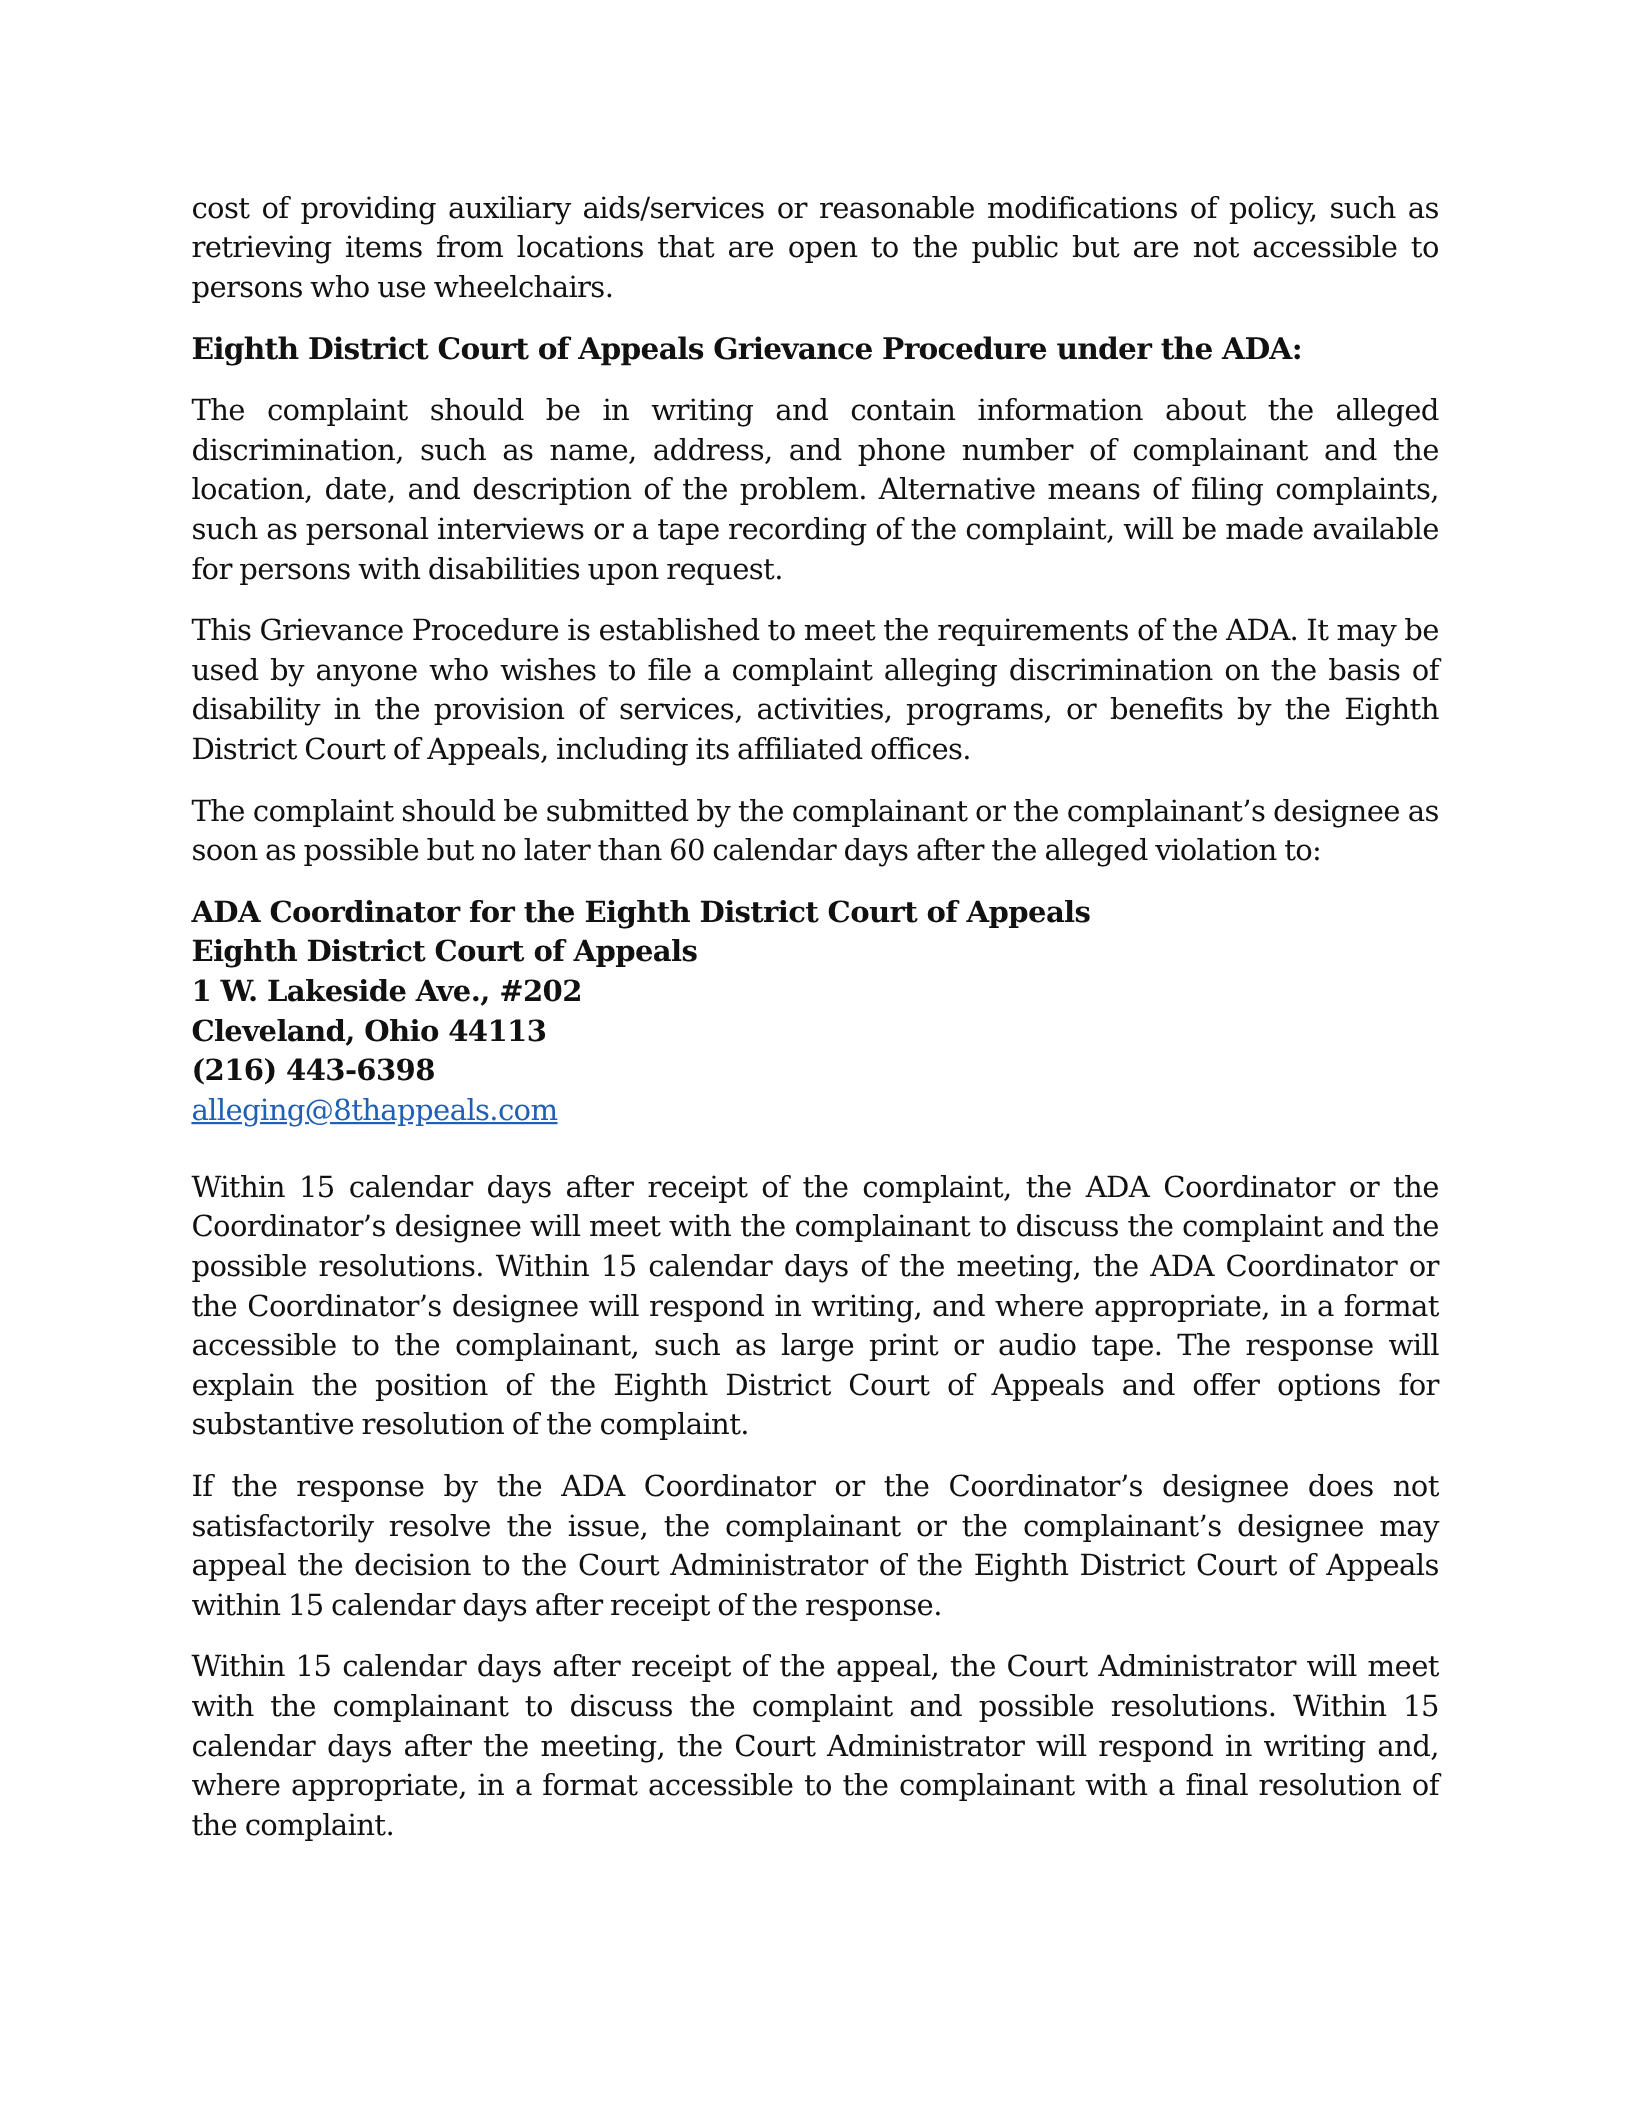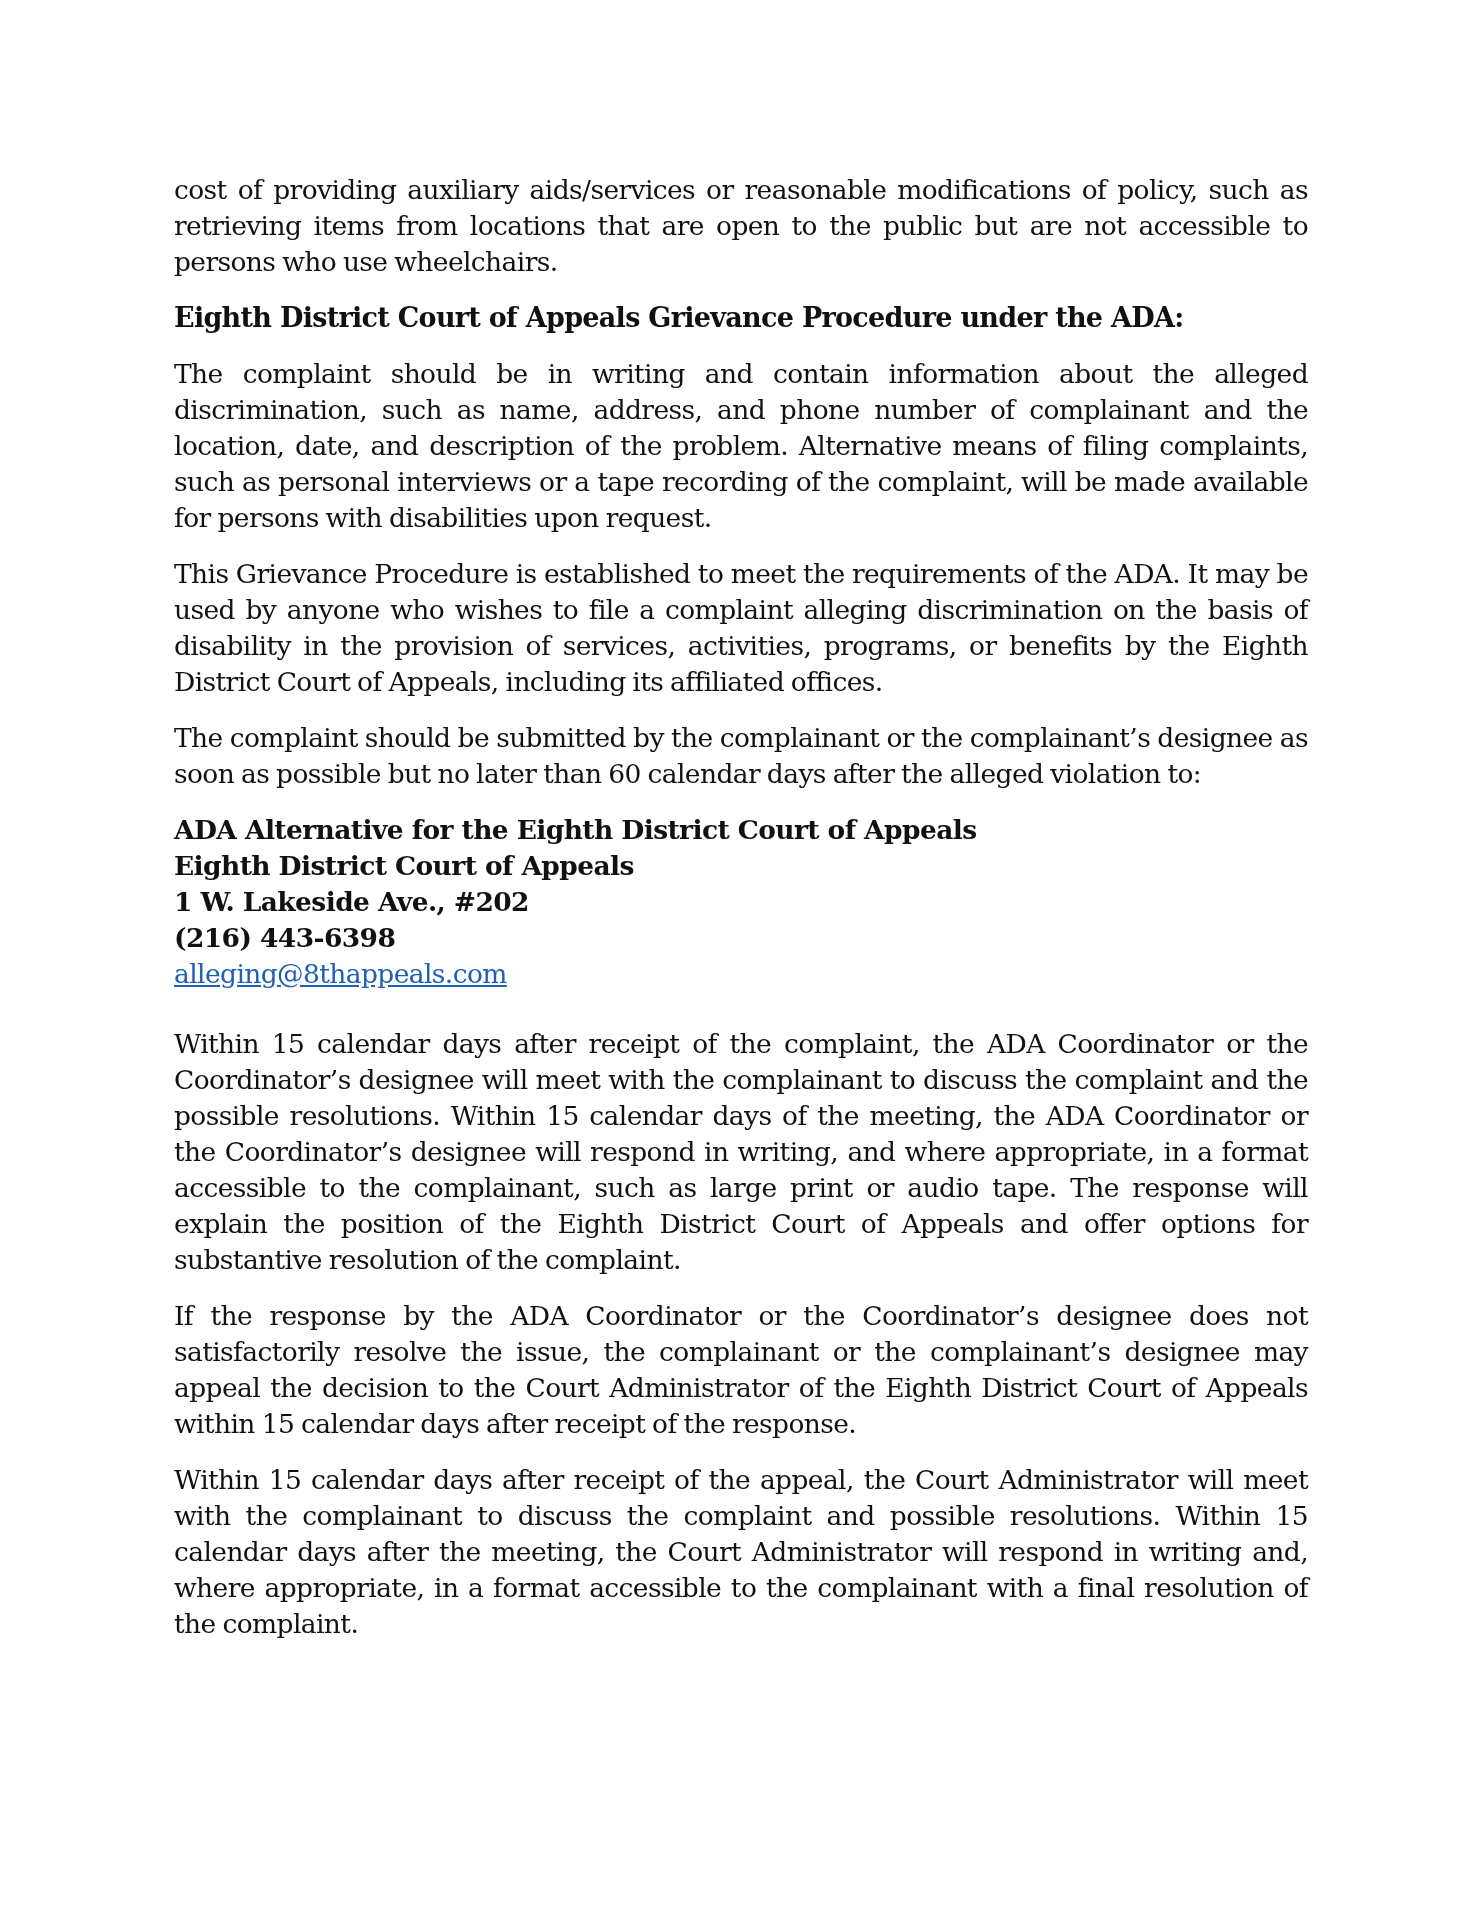--- a/index.html
+++ b/index.html
@@ -18,22 +18,23 @@
 </head>
 <body>
 
 <div class="page">
   <p>cost of providing auxiliary aids/services or reasonable modifications of policy, such as retrieving items from locations that are open to the public but are not accessible to persons who use wheelchairs.</p>
   <h2>Eighth District Court of Appeals Grievance Procedure under the ADA:</h2>
   <p>The complaint should be in writing and contain information about the alleged discrimination, such as name, address, and phone number of complainant and the location, date, and description of the problem. Alternative means of filing complaints, such as personal interviews or a tape recording of the complaint, will be made available for persons with disabilities upon request.</p>
   <p>This Grievance Procedure is established to meet the requirements of the ADA. It may be used by anyone who wishes to file a complaint alleging discrimination on the basis of disability in the provision of services, activities, programs, or benefits by the Eighth District Court of Appeals, including its affiliated offices.</p>
   <p>The complaint should be submitted by the complainant or the complainant’s designee as soon as possible but no later than 60 calendar days after the alleged violation to:</p>
   <div class="address">
-    <span class="line">ADA Alternative for the Eighth District Court of Appeals</span>
+    <span class="line">ADA Coordinator for the Eighth District Court of Appeals</span>
     <span class="line">Eighth District Court of Appeals</span>
     <span class="line">1 W. Lakeside Ave., #202</span>
+    <span class="line">Cleveland, Ohio 44113</span>
     <span class="line">(216) 443-6398</span>
     <a href="#" style="color: rgb(31, 95, 180);">alleging@8thappeals.com</a>
   </div>
   <p>Within 15 calendar days after receipt of the complaint, the ADA Coordinator or the Coordinator’s designee will meet with the complainant to discuss the complaint and the possible resolutions. Within 15 calendar days of the meeting, the ADA Coordinator or the Coordinator’s designee will respond in writing, and where appropriate, in a format accessible to the complainant, such as large print or audio tape. The response will explain the position of the Eighth District Court of Appeals and offer options for substantive resolution of the complaint.</p>
   <p>If the response by the ADA Coordinator or the Coordinator’s designee does not satisfactorily resolve the issue, the complainant or the complainant’s designee may appeal the decision to the Court Administrator of the Eighth District Court of Appeals within 15 calendar days after receipt of the response.</p>
   <p>Within 15 calendar days after receipt of the appeal, the Court Administrator will meet with the complainant to discuss the complaint and possible resolutions. Within 15 calendar days after the meeting, the Court Administrator will respond in writing and, where appropriate, in a format accessible to the complainant with a final resolution of the complaint.</p>
 </div>
 
 </body></html>

